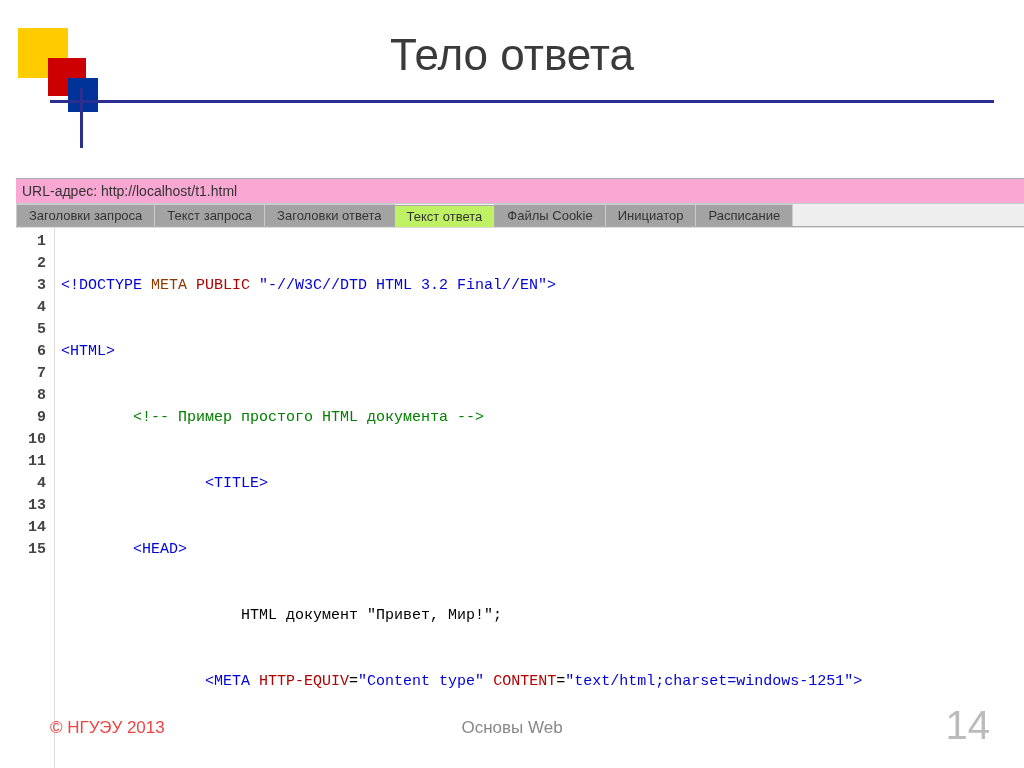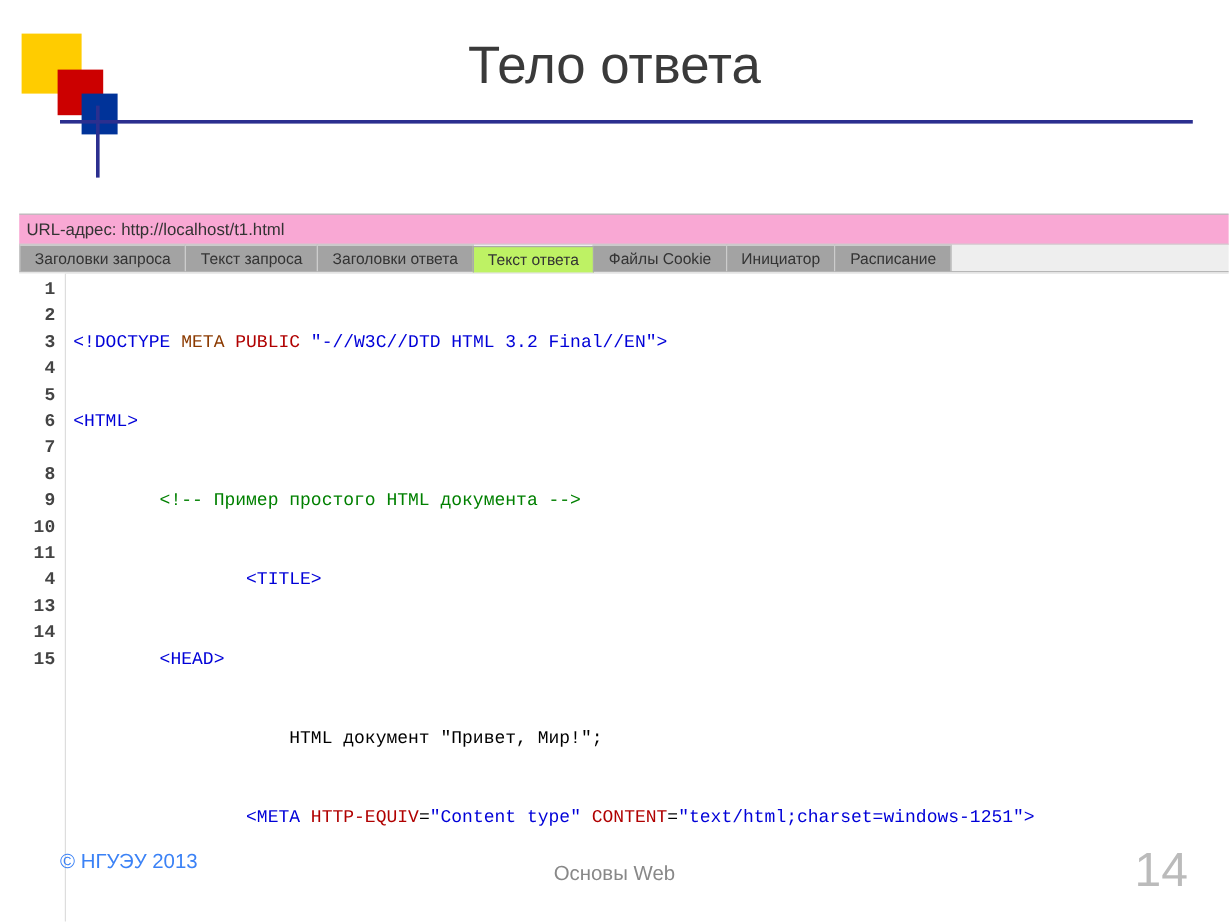--- a/index.html
+++ b/index.html
@@ -123,23 +123,23 @@
   }
   .code-line { height: 22px; }
   .tok-blue   { color: #0000d8; }
   .tok-red    { color: #b00000; }
   .tok-brown  { color: #8b3a00; }
   .tok-green  { color: #008000; }
   .tok-black  { color: #000; }
   
   .footer-left {
     position: absolute;
-    left: 50px; bottom: 40px;
+    left: 50px; bottom: 30px;
     font-size: 17px;
-    color: #3b82f6;
+    color: #ef4444;
   }
   .footer-center {
     position: absolute;
     left: 0; right: 0; bottom: 30px;
     text-align: center;
     font-size: 17px;
     color: #888;
   }
   .footer-right {
     position: absolute;

